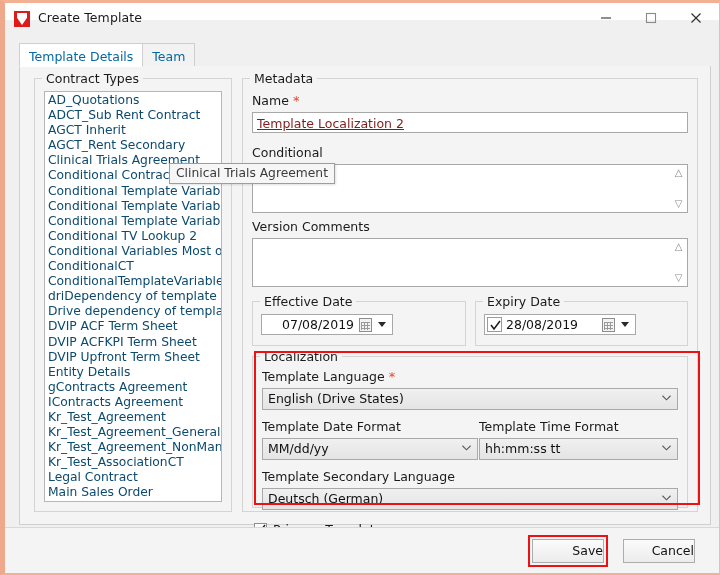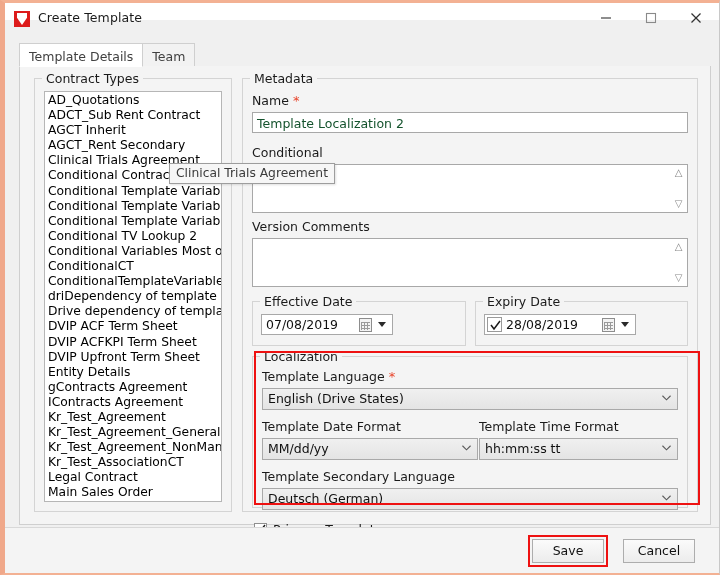--- a/index.html
+++ b/index.html
@@ -53,21 +53,21 @@
   .tabstrip {
     position: absolute; left: 14px; top: 40px; right: 8px; height: 24px;
   }
   .tabstrip:after {
     content: ""; position: absolute; left: 0; right: 0; bottom: 0;
     border-bottom: 1px solid #cfcfcf;
   }
   .tab {
     position: relative; float: left; height: 24px;
     padding: 3px 9px 0 9px;
-    font-size: 12.5px; color: #404040;
+    font-size: 12.5px; color: #0369a1;
     border: 1px solid #cfcfcf;
     line-height: 19px;
     cursor: default;
   }
   .tab.active { background: #ffffff; border-bottom-color: #ffffff; z-index: 2; }
   .tab.inactive { background: #f2f2f2; margin-left: -1px; }
 
   
   .page {
     position: absolute; left: 14px; top: 63px; right: 8px; bottom: 48px;
@@ -96,21 +96,21 @@
   .listbox {
     position: absolute; left: 9px; top: 12px; right: 9px; bottom: 9px;
     background: #ffffff;
     border: 1px solid #b6b6b6;
     overflow: hidden;
   }
   .listbox-inner { position: absolute; left: 0; top: 1px; right: 0; }
   .li {
     height: 15.1px; line-height: 15.1px;
     padding-left: 3px;
-    font-size: 12.3px; color: #000000;
+    font-size: 12.3px; color: #0c4a6e;
     white-space: nowrap;
     cursor: default;
   }
   .li.selected { background: #0b7ad6; color: #ffffff; }
   .li-wrap { position: relative; }
 
   
   .tooltip {
     position: absolute; left: 164px; top: 160px;
     background: #f6f6f6;
@@ -126,23 +126,24 @@
   .fld-label {
     position: absolute;
     font-size: 12.5px; color: #1a1a1a; white-space: nowrap;
   }
   .req { color: #e8442b; font-size: 13px; }
 
   .textinput {
     position: absolute;
     background: #ffffff;
     border: 1px solid #a8a8a8;
-    font-size: 12.5px; color: #14532d;
+    font-size: 12.5px; color: #7f1d1d;
     padding: 2px 0 0 4px;
     line-height: 17px;
+    text-decoration: underline;
   }
   .textarea {
     position: absolute;
     background: #ffffff;
     border: 1px solid #a8a8a8;
   }
   .ta-scroll {
     position: absolute; right: 1px; top: 1px; bottom: 1px; width: 15px;
     background: #ffffff;
   }
@@ -222,21 +223,21 @@
   .footer {
     position: absolute; left: 0; right: 0; bottom: 0; height: 46px;
     border-top: 1px solid #d8d8d8;
     background: #f4f4f4;
   }
   .pushbtn {
     position: absolute; top: 11px; height: 24px; width: 72px;
     background: linear-gradient(to bottom, #fbfbfb 0%, #ececec 100%);
     border: 1px solid #adadad;
     font-size: 12.5px; color: #111;
-    text-align: center; line-height: 22px;
+    text-align: right; line-height: 22px;
     cursor: default;
   }
   #btn-save { right: 115px; }
   #btn-cancel { right: 24px; }
   #save-highlight { right: 111px; top: 7px; width: 80px; height: 32px; }
 </style>
 </head>
 <body>
 
 <div class="window">
@@ -390,21 +391,21 @@
       <div class="textarea" style="left:9px; top:159px; right:9px; height:49px;">
         <div class="ta-scroll">
           <div class="arrow up">△</div>
           <div class="arrow down">▽</div>
         </div>
       </div>
 
       <div class="group" style="left:9px; top:222px; width:214px; height:45px;">
         <span class="legend">Effective Date</span>
         <div class="datebox" style="left:8px; top:12px; width:132px;">
-          <span class="date-text" style="left:4px;">07/08/2019</span>
+          <span class="date-text" style="left:20px;">07/08/2019</span>
           <span class="date-cal" style="right:20px;"></span>
           <span class="date-arrow" style="right:6px;"></span>
         </div>
       </div>
 
       <div class="group" style="left:232px; top:222px; right:9px; height:45px;">
         <span class="legend">Expiry Date</span>
         <div class="datebox" style="left:8px; top:12px; width:152px;">
           <span class="date-check">
             <svg width="11" height="11" viewBox="0 0 11 11">

